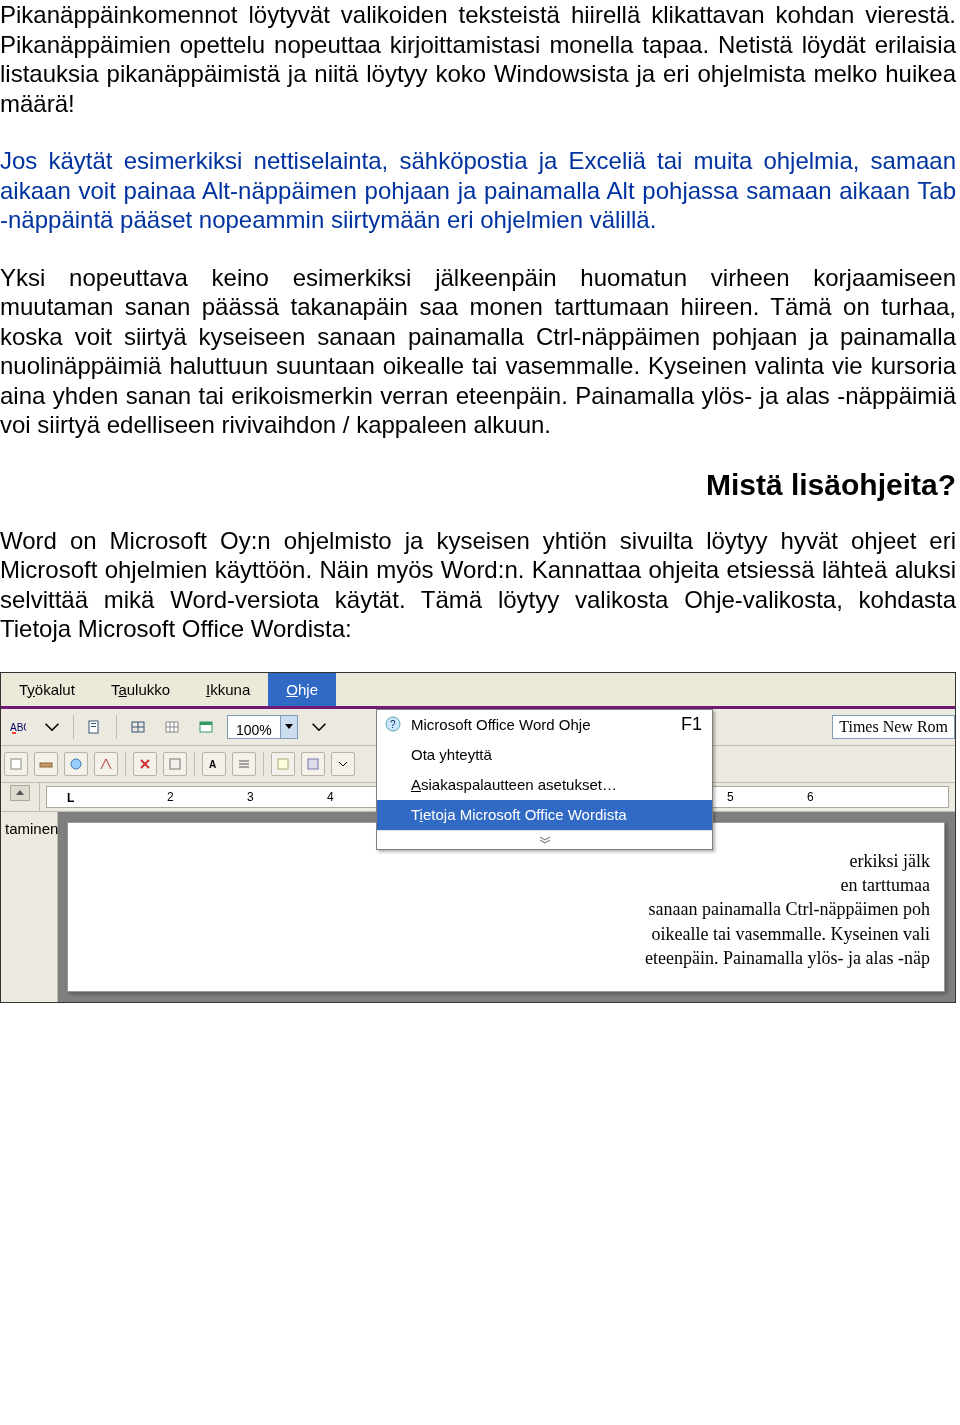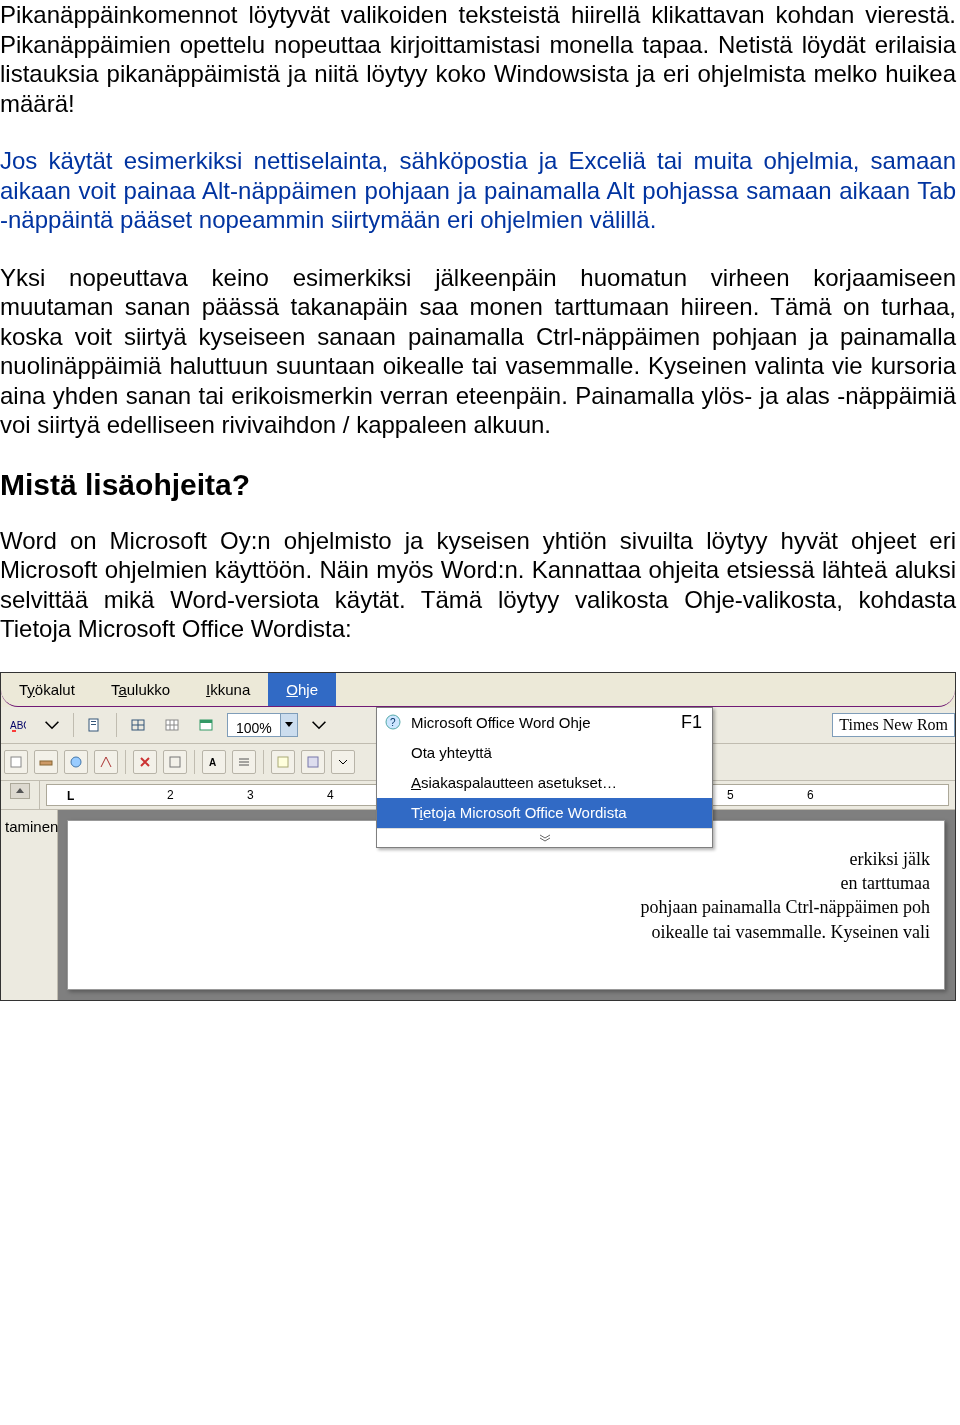--- a/index.html
+++ b/index.html
@@ -1,23 +1,23 @@
 <!DOCTYPE html>
 <html><head>
 <meta charset="utf-8">
 <style>
   html,body{margin:0;padding:0;background:#fff;}
   body{width:960px;font-family:Arial,Helvetica,sans-serif;color:#000;}
   .page{padding:0 4px 16px 0;}
   .para{font-size:24px;line-height:1.23;text-align:justify;margin:0 0 28px 0;}
   .blue{color:#0033a0;}
-  h2.heading{font-size:30px;font-weight:bold;margin:6px 0 24px 0;}
+  h2.heading{font-size:30px;font-weight:bold;margin:6px 0 24px 0;text-align:right;}
   
   .shot{margin-top:6px;border:1px solid #333;background:#ece9d8;font-size:15px;}
-  .menubar{display:flex;align-items:flex-start;background:#ece9d8;border-bottom:1px solid #701a75;border-radius:17px;}
+  .menubar{display:flex;align-items:flex-start;background:#ece9d8;border-bottom:3px solid #701a75;}
   .menubar .mitem{padding:8px 18px;color:#000;cursor:default;}
   .menubar .mitem u{text-decoration:underline;}
   .menubar .mitem.open{background:#316ac5;color:#fff;}
   .toolbar{display:flex;align-items:center;background:#eceae0;border-bottom:1px solid #c0bcb0;height:36px;position:relative;}
   .tbtn{width:24px;height:24px;margin:0 4px;display:flex;align-items:center;justify-content:center;border:1px solid transparent;border-radius:2px;}
   .tbtn svg{width:16px;height:16px;}
   .sep{width:1px;height:24px;background:#c0bcb0;margin:0 4px;}
   .zoombox{display:flex;align-items:flex-end;border:1px solid #7f9db9;background:#fff;height:22px;margin:0 4px;}
   .zoombox span{padding:0 8px;font-size:14px;}
   .zoombox .dd{width:16px;height:22px;background:#cde;border-left:1px solid #7f9db9;display:flex;align-items:center;justify-content:center;}
@@ -248,19 +248,20 @@
     </div>
 
     <div class="docarea">
       <div class="leftlabel">
         <span>taminen</span>
       </div>
       <div style="width:56px;flex:0 0 56px;"></div>
       <div class="docpage">
         <div class="dline">erkiksi jälk</div>
         <div class="dline">en tarttumaa</div>
-        <div class="dline">pohjaan painamalla Ctrl-näppäimen poh</div>
+        <div class="dline">sanaan painamalla Ctrl-näppäimen poh</div>
         <div class="dline">oikealle tai vasemmalle. Kyseinen vali</div>
+        <div class="dline">eteenpäin. Painamalla ylös- ja alas -näp</div>
       </div>
     </div>
 
   </div>
 </div>
 
 </body></html>

